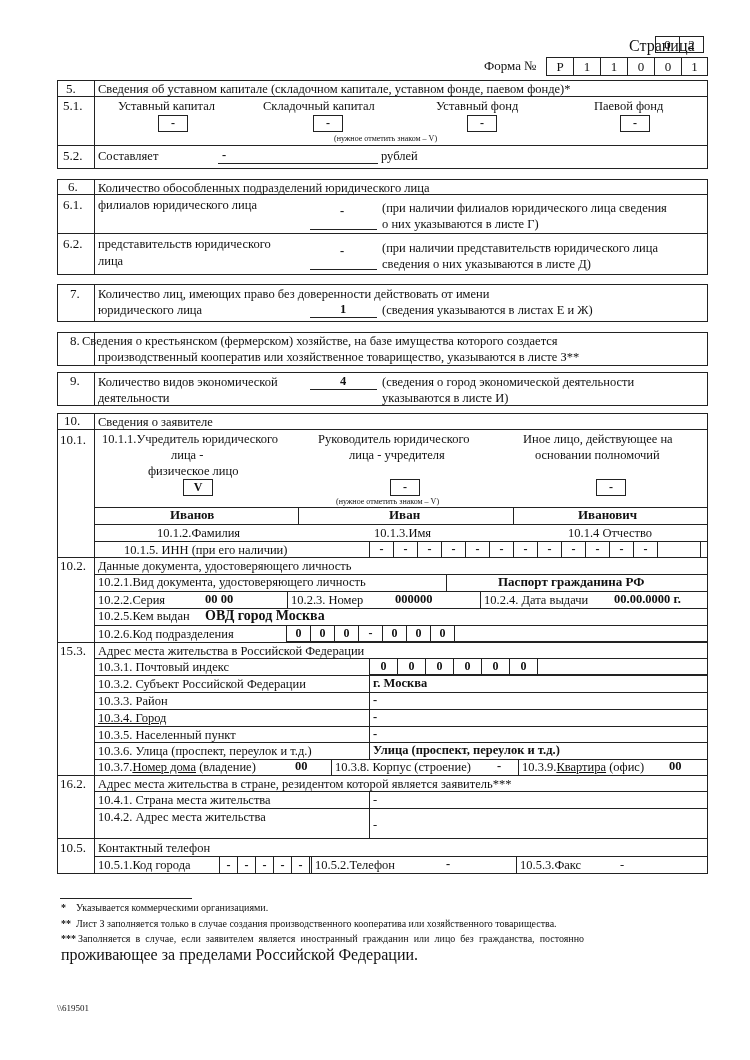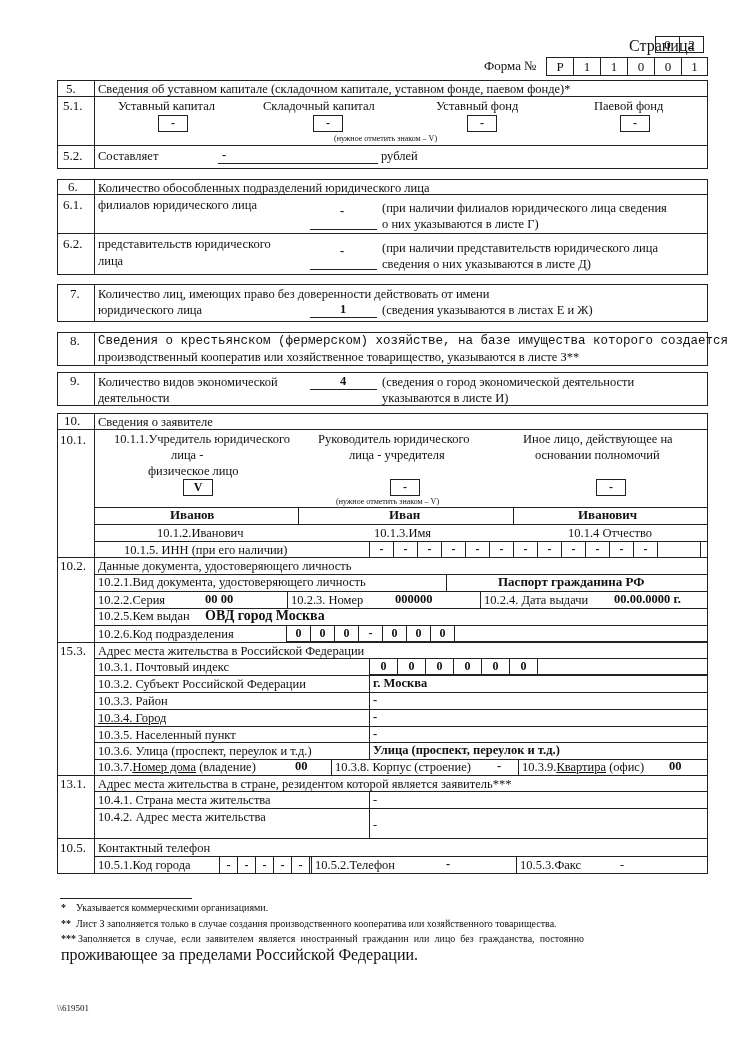--- a/index.html
+++ b/index.html
@@ -84,61 +84,61 @@
 <span class="num" style="left:70px;top:286px;">7.</span>
 <span class="t" style="left:98px;top:287px;">Количество лиц, имеющих право без доверенности действовать от имени</span>
 <span class="t" style="left:98px;top:303px;">юридического лица</span>
 <span class="t b" style="left:340px;top:302px;">1</span>
 <div class="ul" style="left:310px;top:317px;width:67px;"></div>
 <span class="t" style="left:382px;top:303px;">(сведения указываются в листах Е и Ж)</span>
 
 <div class="box" style="left:57px;top:332px;width:651px;height:34px;"></div>
 <div class="vl" style="left:94px;top:332px;height:34px;"></div>
 <span class="num" style="left:70px;top:333px;">8.</span>
-<span class="t" style="left:98px;top:334px;font-family:Liberation Mono, monospace;">Сведения о крестьянском (фермерском) хозяйстве, на базе имущества которого создается</span>
+<span class="t" style="left:82px;top:334px;">Сведения о крестьянском (фермерском) хозяйстве, на базе имущества которого создается</span>
 <span class="t" style="left:98px;top:350px;">производственный кооператив или хозяйственное товарищество, указываются в листе З**</span>
 
 <div class="box" style="left:57px;top:372px;width:651px;height:34px;"></div>
 <div class="vl" style="left:94px;top:372px;height:34px;"></div>
 <span class="num" style="left:70px;top:373px;">9.</span>
 <span class="t" style="left:98px;top:375px;">Количество  видов  экономической</span>
 <span class="t" style="left:98px;top:391px;">деятельности</span>
 <span class="t b" style="left:340px;top:374px;">4</span>
 <div class="ul" style="left:310px;top:389px;width:67px;"></div>
 <span class="t" style="left:382px;top:375px;">(сведения о город экономической деятельности</span>
 <span class="t" style="left:382px;top:391px;">указываются в листе И)</span>
 
 <div class="box" style="left:57px;top:413px;width:651px;height:461px;"></div>
 <div class="vl" style="left:94px;top:413px;height:461px;"></div>
 <div class="hl" style="left:57px;top:429px;width:651px;"></div>
 <span class="num" style="left:64px;top:413px;">10.</span>
 <span class="t" style="left:98px;top:415px;">Сведения о заявителе</span>
 
 <span class="num" style="left:60px;top:432px;">10.1.</span>
-<span class="t" style="left:102px;top:432px;margin-left:12px;">10.1.1.Учредитель юридического</span>
+<span class="t" style="left:102px;top:432px;">10.1.1.Учредитель юридического</span>
 <span class="t" style="left:171px;top:448px;">лица -</span>
 <span class="t" style="left:148px;top:464px;">физическое лицо</span>
 <div class="chk" style="left:183px;top:479px;">V</div>
 <span class="t" style="left:318px;top:432px;">Руководитель юридического</span>
 <span class="t" style="left:349px;top:448px;">лица - учредителя</span>
 <div class="chk" style="left:390px;top:479px;">-</div>
 <span class="t" style="left:523px;top:432px;">Иное лицо, действующее на</span>
 <span class="t" style="left:535px;top:448px;">основании полномочий</span>
 <div class="chk" style="left:596px;top:479px;">-</div>
 <span class="t note" style="left:336px;top:497px;">(нужное отметить знаком – V)</span>
 
 <div class="hl" style="left:94px;top:507px;width:614px;"></div>
 <div class="hl" style="left:94px;top:524px;width:614px;"></div>
 <div class="hl" style="left:94px;top:541px;width:614px;"></div>
 <div class="vl" style="left:298px;top:507px;height:17px;"></div>
 <div class="vl" style="left:513px;top:507px;height:17px;"></div>
 <span class="t b" style="left:170px;top:508px;font-size:13px;text-align:center;">Иванов</span>
 <span class="t b" style="left:389px;top:508px;font-size:13px;">Иван</span>
 <span class="t b" style="left:578px;top:508px;font-size:13px;">Иванович</span>
-<span class="t" style="left:157px;top:526px;">10.1.2.Иванович</span>
+<span class="t" style="left:157px;top:526px;">10.1.2.Фамилия</span>
 <span class="t" style="left:374px;top:526px;">10.1.3.Имя</span>
 <span class="t" style="left:568px;top:526px;">10.1.4 Отчество</span>
 <span class="t" style="left:98px;top:543px;margin-left:26px;">10.1.5. ИНН (при его наличии)</span>
 <div id="inn-cells">
     <div class="cell" style="left: 369px; top: 541px; width: 25px; height: 17px; line-height: 15px; font-weight: bold;">-</div>
     <div class="cell" style="left: 393px; top: 541px; width: 25px; height: 17px; line-height: 15px; font-weight: bold;">-</div>
     <div class="cell" style="left: 417px; top: 541px; width: 25px; height: 17px; line-height: 15px; font-weight: bold;">-</div>
     <div class="cell" style="left: 441px; top: 541px; width: 25px; height: 17px; line-height: 15px; font-weight: bold;">-</div>
     <div class="cell" style="left: 465px; top: 541px; width: 25px; height: 17px; line-height: 15px; font-weight: bold;">-</div>
     <div class="cell" style="left: 489px; top: 541px; width: 25px; height: 17px; line-height: 15px; font-weight: bold;">-</div>
@@ -216,21 +216,21 @@
 <span class="t" style="left:98px;top:760px;"><span>10.3.7.</span><span class="u">Номер дома</span> <span>(владение)</span></span>
 <span class="t b" style="left:295px;top:759px;">00</span>
 <div class="vl" style="left:331px;top:759px;height:16px;"></div>
 <span class="t" style="left:335px;top:760px;">10.3.8. Корпус (строение)</span>
 <span class="t b" style="left:497px;top:759px;">-</span>
 <div class="vl" style="left:518px;top:759px;height:16px;"></div>
 <span class="t" style="left:522px;top:760px;"><span>10.3.9.</span><span class="u">Квартира</span> <span>(офис)</span></span>
 <span class="t b" style="left:669px;top:759px;">00</span>
 
 <div class="hl" style="left:57px;top:775px;width:651px;"></div>
-<span class="num" style="left:60px;top:776px;">13.1.</span>
+<span class="num" style="left:60px;top:776px;">16.2.</span>
 <span class="t" style="left:98px;top:777px;">Адрес места жительства в стране, резидентом которой является заявитель***</span>
 <div class="hl" style="left:94px;top:791px;width:614px;"></div>
 <div class="vl" style="left:369px;top:791px;height:47px;"></div>
 <span class="t" style="left:98px;top:793px;">10.4.1. Страна места жительства</span>
 <span class="t" style="left:373px;top:793px;">-</span>
 <div class="hl" style="left:94px;top:808px;width:614px;"></div>
 <span class="t" style="left:98px;top:810px;">10.4.2. Адрес места жительства</span>
 <span class="t" style="left:373px;top:818px;">-</span>
 
 <div class="hl" style="left:57px;top:838px;width:651px;"></div>

